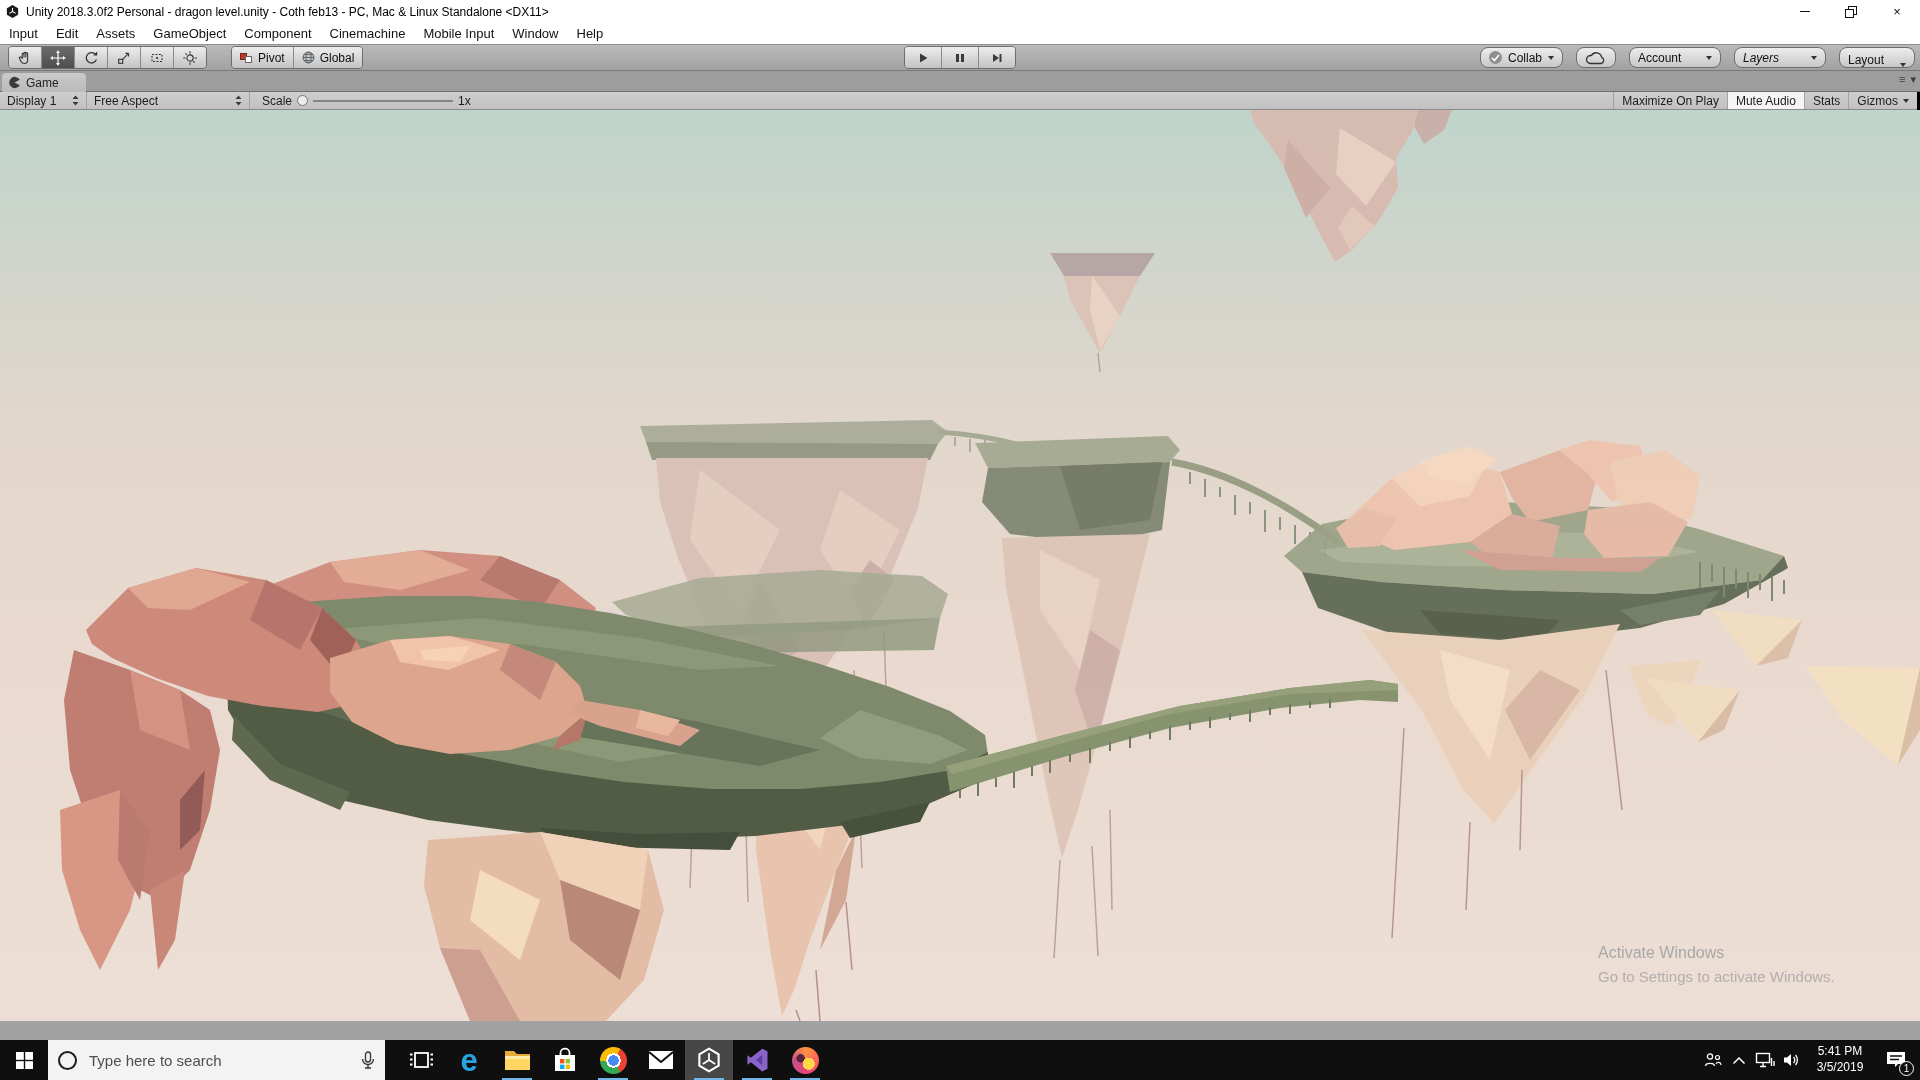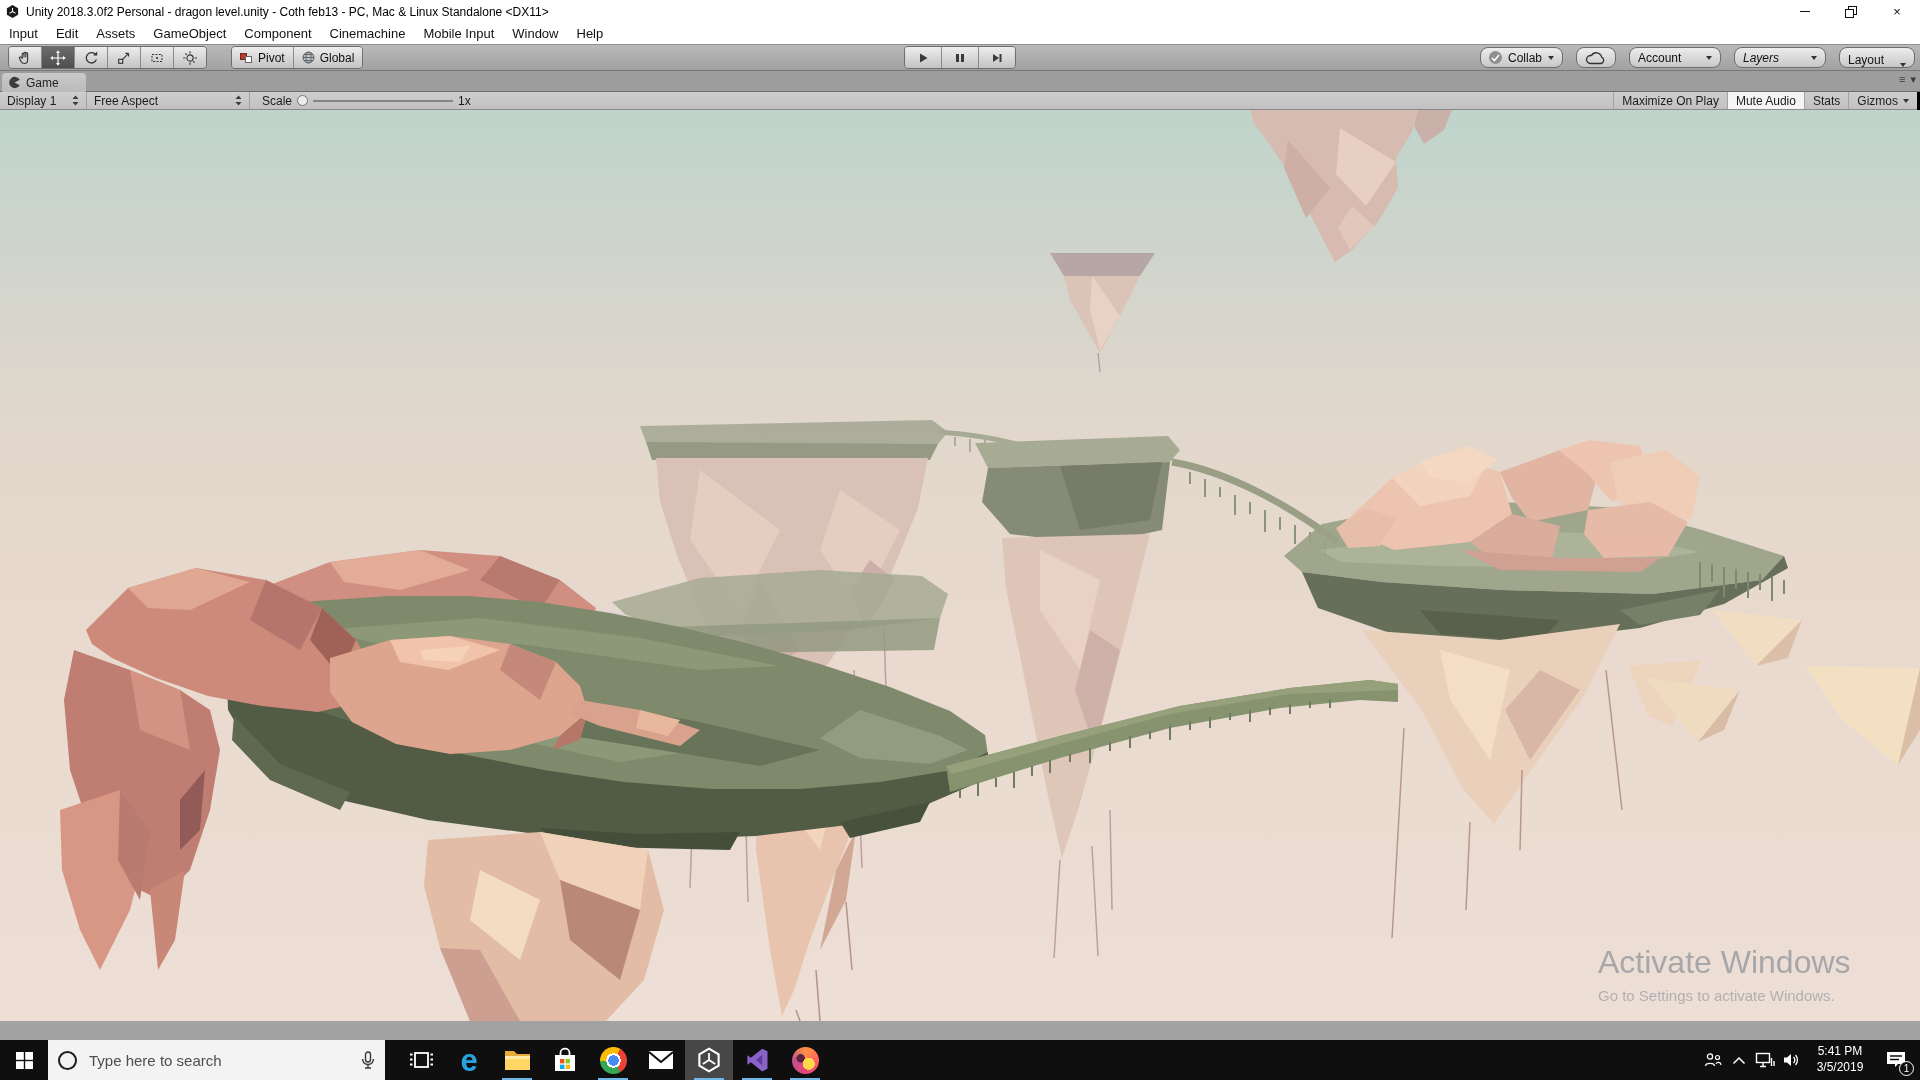--- a/index.html
+++ b/index.html
@@ -72,21 +72,21 @@
   .slider-track{width:140px;height:2px;background:#848484;}
   .right-ctrl{margin-left:auto;display:flex;align-items:stretch;border-radius:8px;}
   .rc-item{display:flex;align-items:center;padding:0 8px;border-left:1px solid #a3a3a3;gap:5px;white-space:nowrap;}
   .rc-item.active{background:#f5f5f5;}
 
   
   .viewport{position:absolute;top:110px;left:0;right:0;height:911px;overflow:hidden;
             background:linear-gradient(180deg,#bfd4cb 0%,#d2d5cc 18%,#e2d7cc 35%,#e9d9ce 58%,#eddfd6 100%);}
   .scene-svg{position:absolute;left:0;top:0;}
   .activate{position:absolute;left:1598px;top:834px;pointer-events:none;}
-  .activate .l1{font-size:32px;color:rgba(112,120,132,.55);}
+  .activate .l1{font-size:16px;color:rgba(112,120,132,.55);}
   .activate .l2{font-size:15px;color:rgba(122,128,140,.5);margin-top:6px;}
 
   
   .strip{position:absolute;top:1021px;left:0;right:0;height:19px;background:#a2a2a2;}
 
   
   .taskbar{position:absolute;top:1040px;left:0;right:0;height:40px;background:#0f0f0f;
            display:flex;align-items:stretch;}
   .start{width:48px;display:flex;align-items:center;justify-content:center;}
   .searchbox{width:337px;background:#f3f3f3;display:flex;align-items:center;padding:0 10px;

